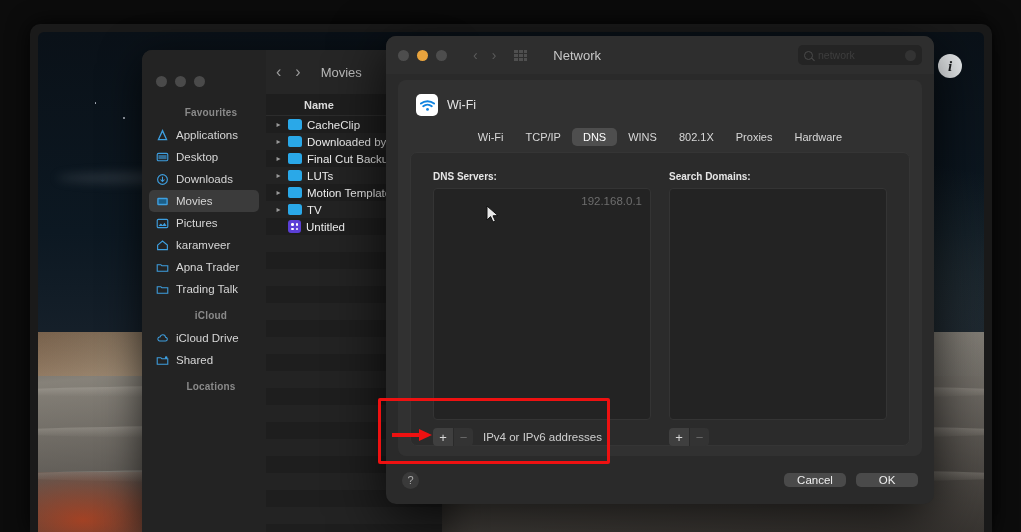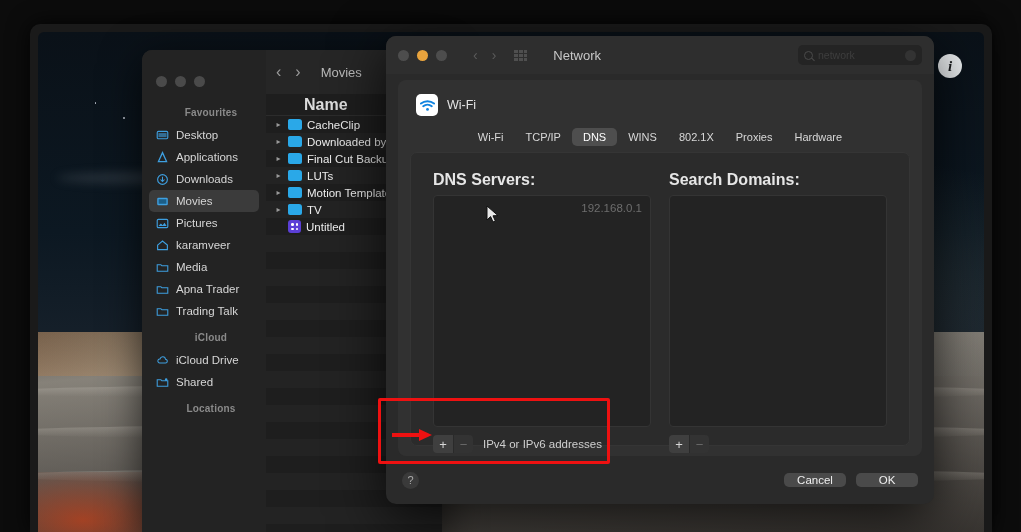--- a/index.html
+++ b/index.html
@@ -100,21 +100,21 @@
 
   .finder-main { flex:1; background:#1e1e1e; height:100%; position:relative; overflow:hidden; }
   .finder-toolbar {
     height: 44px; display:flex; align-items:center; gap:14px;
     padding: 0 10px; color:#8d8d8d; background:#262626;
   }
   .nav-chevron { font-size:16px; color:#9a9a9a; }
   .finder-title { font-size:13px; color:#b9b9b9; margin-left:6px; }
   .col-head {
     height: 22px; display:flex; align-items:center;
-    padding-left: 38px; font-size:16px; font-weight:bold; color:#dcdcdc;
+    padding-left: 38px; font-size:11px; font-weight:bold; color:#dcdcdc;
     border-bottom:1px solid #2c2c2c; background:#1e1e1e;
   }
   .file-row {
     display:flex; align-items:center; gap:5px;
     height: 17px; padding-left: 8px; font-size:11.5px; color:#ededed;
     white-space:nowrap;
   }
   .file-row:nth-child(even) { background:#232323; }
   .disc-tri { width:9px; font-size:8px; color:#9a9a9a; text-align:center; }
   .folder-ic { width:14px; height:11px; background:#2aa8e8; border-radius:1.5px 3px 2px 2px; flex-shrink:0; }
@@ -170,21 +170,21 @@
     white-space:nowrap;
   }
   .tab.active { background:#4e4e4e; color:#fff; }
   .tab-panel {
     position:absolute; left:12px; right:12px; top:72px; bottom:10px;
     background:#2b2b2b; border-radius:7px; border:1px solid #353535;
     padding: 18px 22px 0 22px;
   }
   .cols { display:flex; gap: 18px; }
   .col { flex:1; display:flex; flex-direction:column; }
-  .col-label { font-size:16px; color:#e6e6e6; font-weight:bold; margin-bottom:6px; }
+  .col-label { font-size:10px; color:#e6e6e6; font-weight:bold; margin-bottom:6px; }
   .listbox {
     background:#232323; border:1px solid #343434; border-radius:4px;
     height: 232px; padding: 6px 8px; text-align: right;
   }
   .listbox .entry { font-size:11.5px; color:#6d6d6d; }
   .ctrl-row { display:flex; align-items:center; gap:10px; margin-top:8px; }
   .pm-group { display:flex; border-radius:4px; overflow:hidden; }
   .pm-btn {
     width:20px; height:18px; background:#3f3f3f; color:#d8d8d8;
     display:flex; align-items:center; justify-content:center;
@@ -250,33 +250,33 @@
       <div class="tl-dots">
         <div class="tl-dot"></div>
         <div class="tl-dot"></div>
         <div class="tl-dot"></div>
       </div>
 
       <div class="sb-section">Favourites</div>
 
       <div class="sb-item">
         <svg class="sb-icon" viewBox="0 0 16 16">
+            <path d="M8 2 L13 13 H3 Z" fill="none" stroke="#3e9fe0" stroke-width="1.6"></path>
+          </svg>
+        <span>Applications</span>
+      </div>
+      <div class="sb-item">
+        <svg class="sb-icon" viewBox="0 0 16 16">
             <rect x="1.5" y="3" width="13" height="9" rx="1.5" fill="none" stroke="#3e9fe0" stroke-width="1.4"></rect>
             <rect x="3" y="5" width="10" height="5" fill="#3e9fe0" opacity="0.6"></rect>
           </svg>
         <span>Desktop</span>
       </div>
       <div class="sb-item">
         <svg class="sb-icon" viewBox="0 0 16 16">
-            <path d="M8 2 L13 13 H3 Z" fill="none" stroke="#3e9fe0" stroke-width="1.6"></path>
-          </svg>
-        <span>Applications</span>
-      </div>
-      <div class="sb-item">
-        <svg class="sb-icon" viewBox="0 0 16 16">
             <circle cx="8" cy="8" r="6" fill="none" stroke="#3e9fe0" stroke-width="1.4"></circle>
             <path d="M8 4.5v6M5.5 8L8 10.5 10.5 8" fill="none" stroke="#3e9fe0" stroke-width="1.3"></path>
           </svg>
         <span>Downloads</span>
       </div>
       <div class="sb-item active">
         <svg class="sb-icon" viewBox="0 0 16 16">
             <rect x="1.5" y="3.5" width="13" height="9" rx="1.5" fill="#3e9fe0"></rect>
             <rect x="3.2" y="5.2" width="9.6" height="5.6" fill="#1c5e87"></rect>
           </svg>
@@ -287,26 +287,20 @@
             <rect x="1.5" y="3" width="13" height="10" rx="1.4" fill="none" stroke="#3e9fe0" stroke-width="1.4"></rect>
             <path d="M3 11l3-3 2.2 2.2L10.5 7l2.5 4z" fill="#3e9fe0"></path>
           </svg>
         <span>Pictures</span>
       </div>
       <div class="sb-item">
         <svg class="sb-icon" viewBox="0 0 16 16">
             <path d="M2 7.5L8 2.5l6 5V13H2z" fill="none" stroke="#3e9fe0" stroke-width="1.4"></path>
           </svg>
         <span>karamveer</span>
-      </div>
-      <div class="sb-item">
-        <svg class="sb-icon" viewBox="0 0 16 16">
-            <path d="M1.5 4.5h4.5l1.2 1.4h7.3V12.5H1.5z" fill="none" stroke="#3e9fe0" stroke-width="1.3"></path>
-          </svg>
-        <span>Media</span>
       </div>
       <div class="sb-item">
         <svg class="sb-icon" viewBox="0 0 16 16">
             <path d="M1.5 4.5h4.5l1.2 1.4h7.3V12.5H1.5z" fill="none" stroke="#3e9fe0" stroke-width="1.3"></path>
           </svg>
         <span>Apna Trader</span>
       </div>
       <div class="sb-item">
         <svg class="sb-icon" viewBox="0 0 16 16">
             <path d="M1.5 4.5h4.5l1.2 1.4h7.3V12.5H1.5z" fill="none" stroke="#3e9fe0" stroke-width="1.3"></path>

